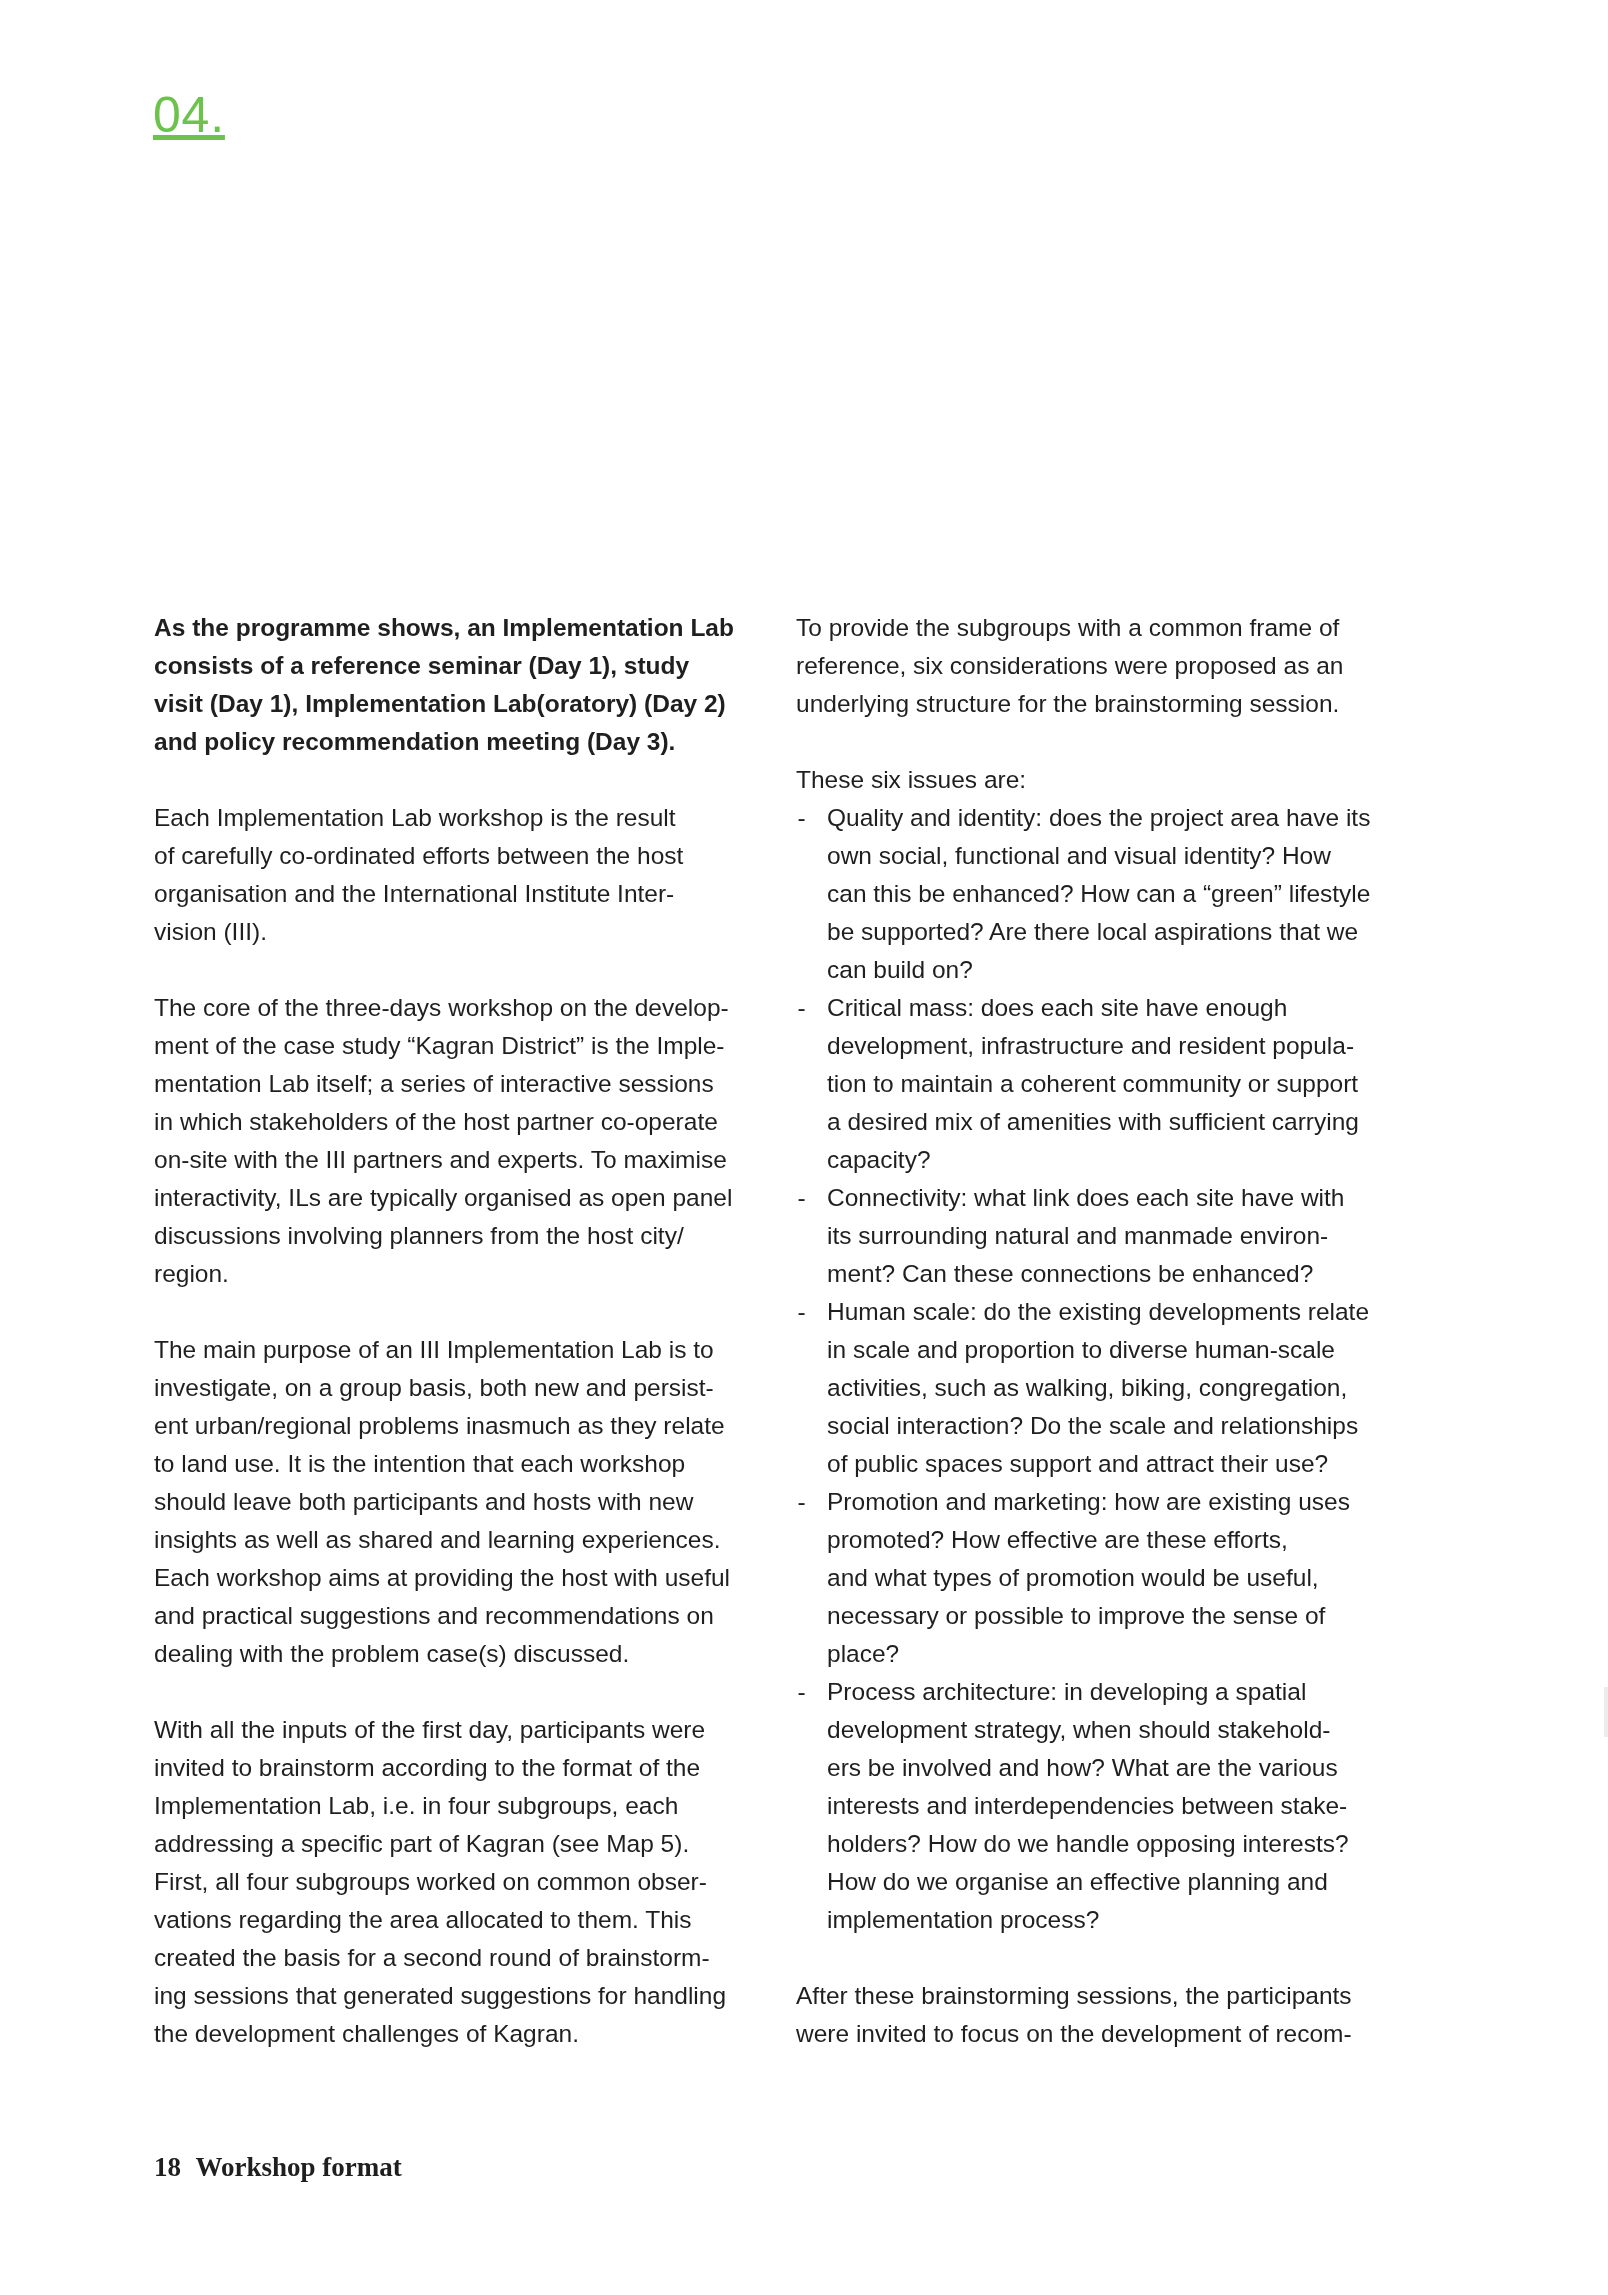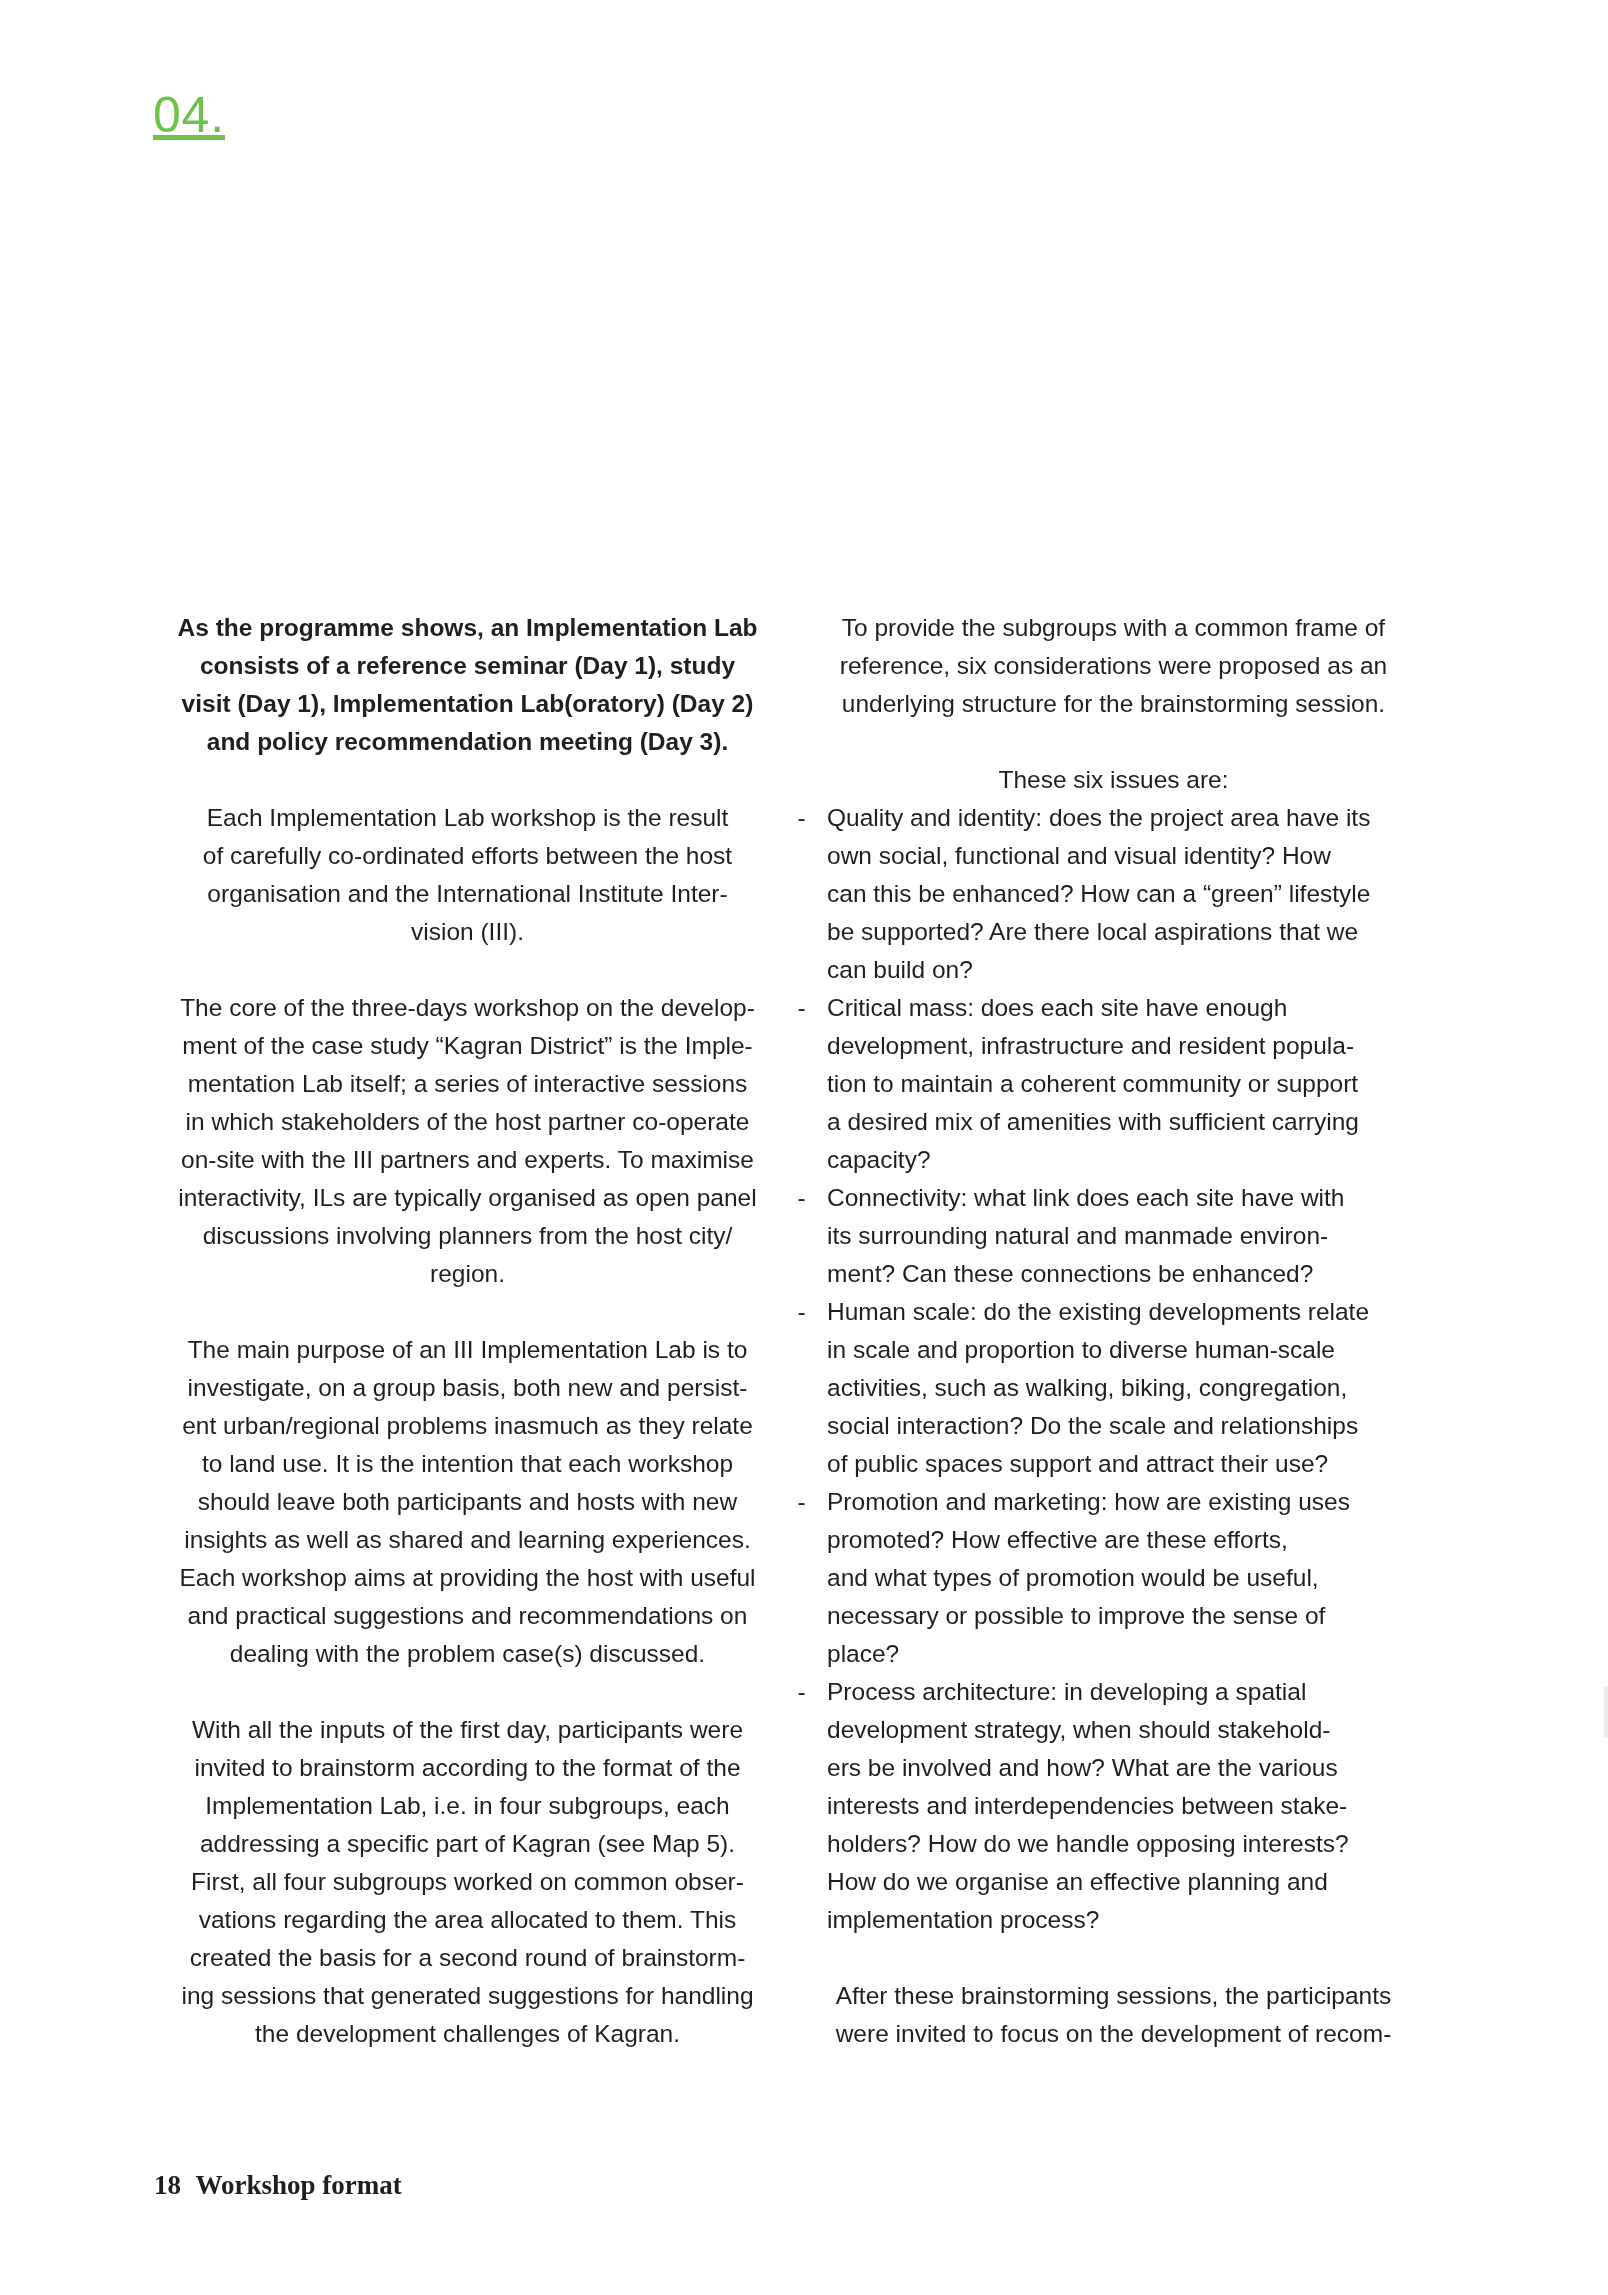--- a/index.html
+++ b/index.html
@@ -10,29 +10,29 @@
   .chapter-num { position: absolute; left: 153px; top: 90px; font-size: 50px; font-weight: 300;
                  color: #6cc24a; letter-spacing: 0.8px; line-height: 1; font-family: "Liberation Sans", sans-serif; text-decoration: underline; }
   .heading-block { position: absolute; left: 154px; top: 161px; }
   .heading-line { font-size: 37px; line-height: 60px; letter-spacing: 0.4px; white-space: nowrap; }
   .h-green { color: #4fc08d; }
   .h-blue { color: #4f72c4; }
 
   .col { position: absolute; top: 609px; font-size: 24.5px; line-height: 38px; color: #1f1f1f; }
   .col-left { left: 154px; width: 627px; }
   .col-right { left: 796px; width: 635px; }
-  .para { margin: 0 0 38px 0; white-space: pre-line; text-align: center; }
+  .para { margin: 0 0 38px 0; white-space: pre-line; }
   .para.bold { font-weight: bold; }
   .para.tight { margin-bottom: 0; }
   .bullets { list-style: none; margin: 0 0 38px 0; padding: 0; }
   .bullet { position: relative; padding-left: 31px; white-space: pre-line; }
   .bullet-dash { position: absolute; left: 1.6px; top: 0; }
 
   .footer { position: absolute; left: 154px; top: 2152px; font-family: "Liberation Serif", serif;
-            font-size: 27px; font-weight: bold; color: #1f1f1f; white-space: nowrap; margin-top: 18px; }
+            font-size: 27px; font-weight: bold; color: #1f1f1f; white-space: nowrap; }
   .footer .page-num { margin-right: 14.5px; }
 
   .edge-mark { position: absolute; left: 1604px; top: 1687px; width: 4px; height: 50px; background: #ececec; }
 </style>
 </head>
 <body>
 
 <div class="page">
 
   <div class="chapter-num">04.</div>

